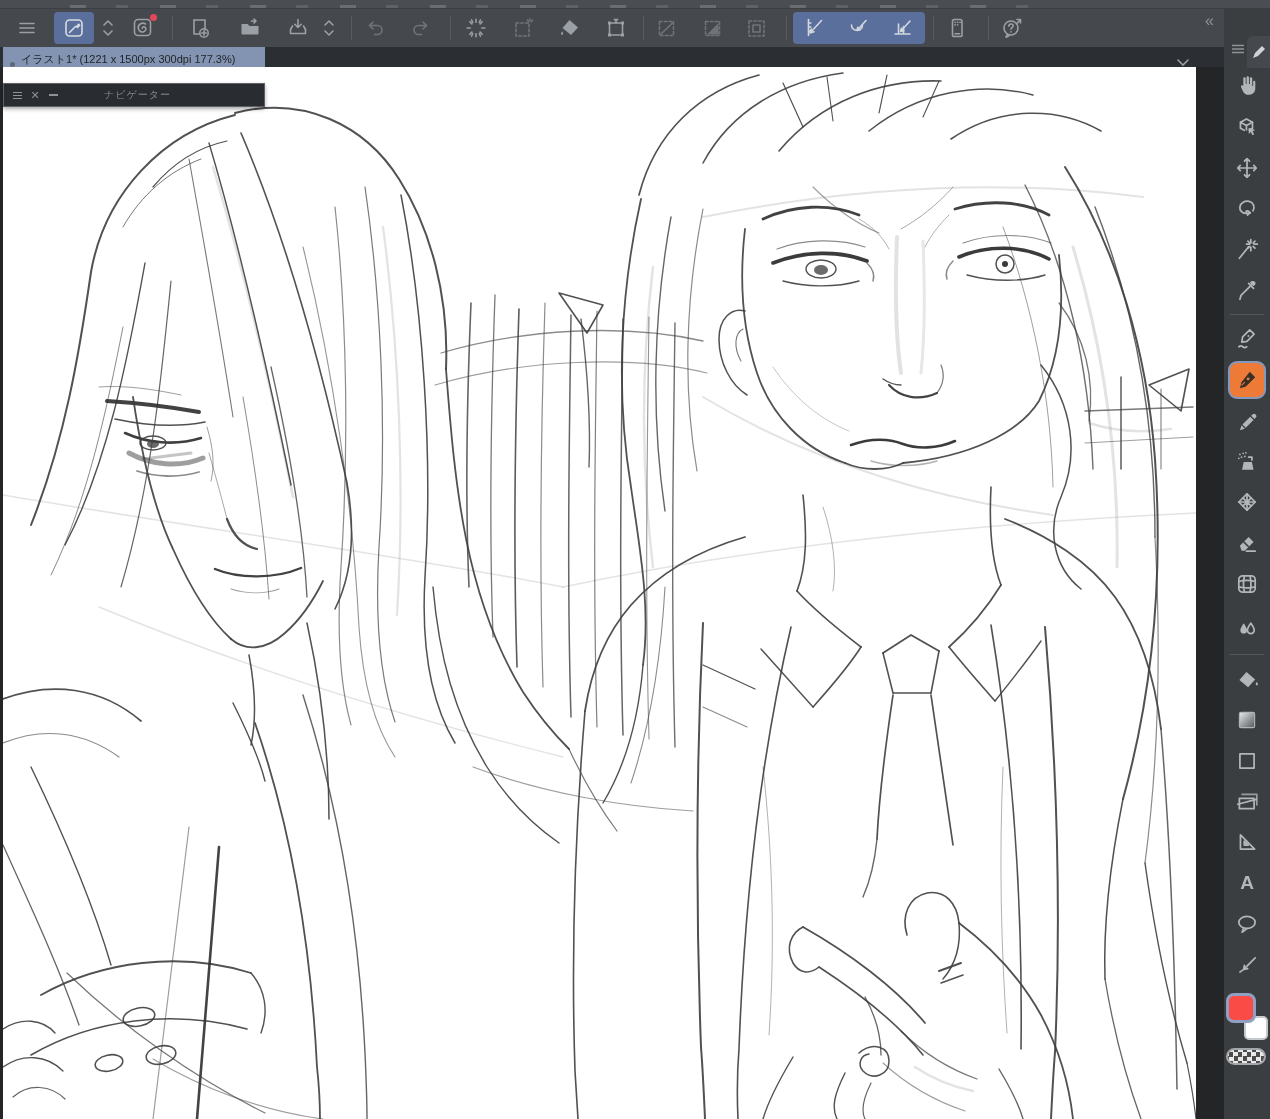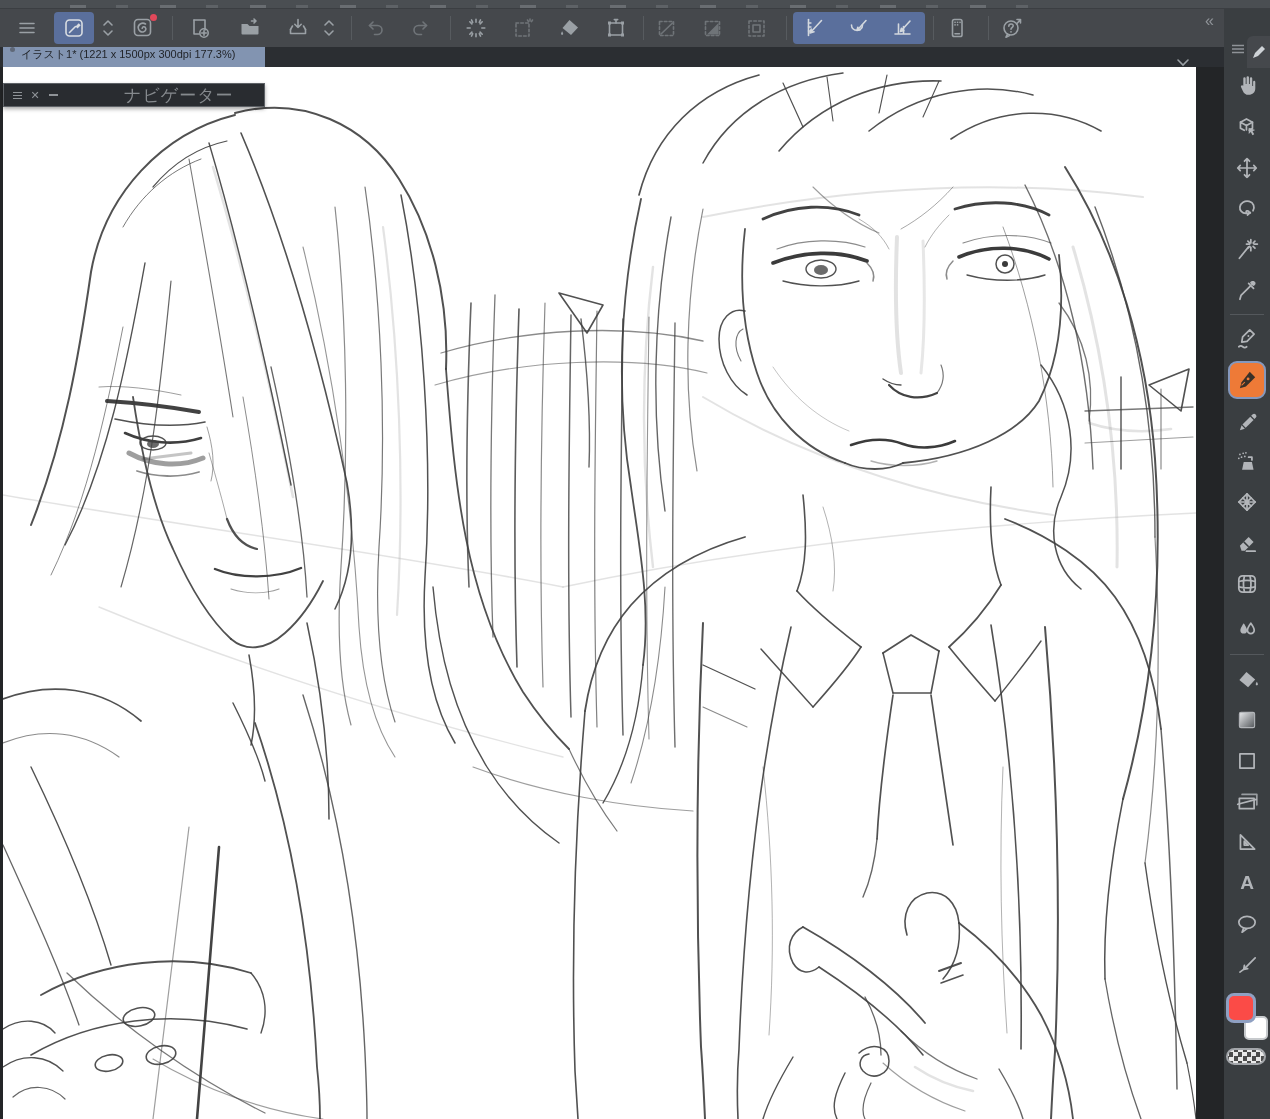--- a/index.html
+++ b/index.html
@@ -28,33 +28,33 @@
   .snapgroup .tbtn { width:44px; }
   .snapgroup .ic { stroke:#d3d8de; }
   .badge { position:absolute; right:3px; top:1px; width:7px; height:7px; border-radius:50%; background:#e1485a; }
 
   
   .corner-glyph { position:absolute; color:#8f9398; font-size:15px; line-height:16px; cursor:default; }
 
   
   .tabbar { position:absolute; left:0; top:47px; width:1224px; height:20px; background:#2b2e32; }
   .doc-tab { position:absolute; left:3px; top:0; width:262px; height:20px; background:#8294b1;
-    display:flex; align-items:flex-start; padding:0 7px; color:#22252a; font-size:11px; white-space:nowrap; overflow:hidden; }
+    display:flex; align-items:flex-end; padding:0 7px; color:#22252a; font-size:11px; white-space:nowrap; overflow:hidden; }
   .tab-dot { width:5px; height:5px; border-radius:50%; background:#5f6878; margin-right:6px; flex:0 0 auto; }
   .tab-chevron { position:absolute; left:1176px; top:6px; }
 
   
   .canvas { position:absolute; left:3px; top:67px; width:1193px; height:1052px; background:#ffffff; }
   .canvas svg { display:block; }
 
   
   .navigator { position:absolute; left:3px; top:83px; width:262px; height:24px; background:#292c30;
     border:1px solid #5d6166; display:flex; align-items:center; box-shadow:0 2px 4px rgba(0,0,0,.35); }
   .nav-btn { width:18px; height:18px; display:flex; align-items:center; justify-content:center; color:#8f9397; font-size:11px; flex:0 0 auto; }
-  .nav-title { color:#85898d; font-size:17px; margin-left:62px; letter-spacing:1px;text-align:center; }
+  .nav-title { color:#85898d; font-size:10px; margin-left:42px; letter-spacing:1px;text-align:center; }
   .minbar { width:9px; height:2px; background:#8f9397; }
 
   
   .sidebar { position:absolute; left:1224px; top:9px; width:46px; height:1110px; background:#3a3e41; }
   .sbtn { position:absolute; left:1230px; width:34px; height:34px; display:flex; align-items:center; justify-content:center; }
   .sbtn svg { display:block; }
   .sic { stroke:#b2b5b9; fill:none; stroke-width:1.6; stroke-linecap:round; stroke-linejoin:round; }
   .sicf { fill:#b2b5b9; stroke:none; }
   .ssep { position:absolute; left:1230px; width:34px; height:1px; background:#54585c; }
   .tool-selected { left:1228px; width:38px; height:38px; background:#ee7a37; border:2px solid #8598bd; border-radius:9px; }

